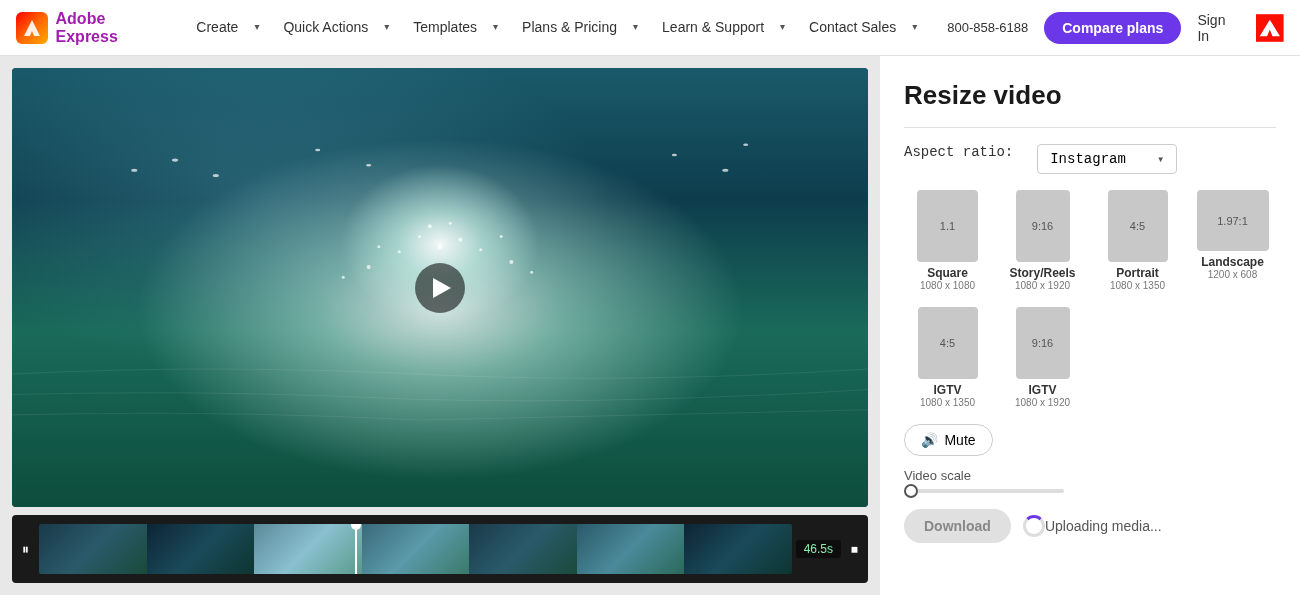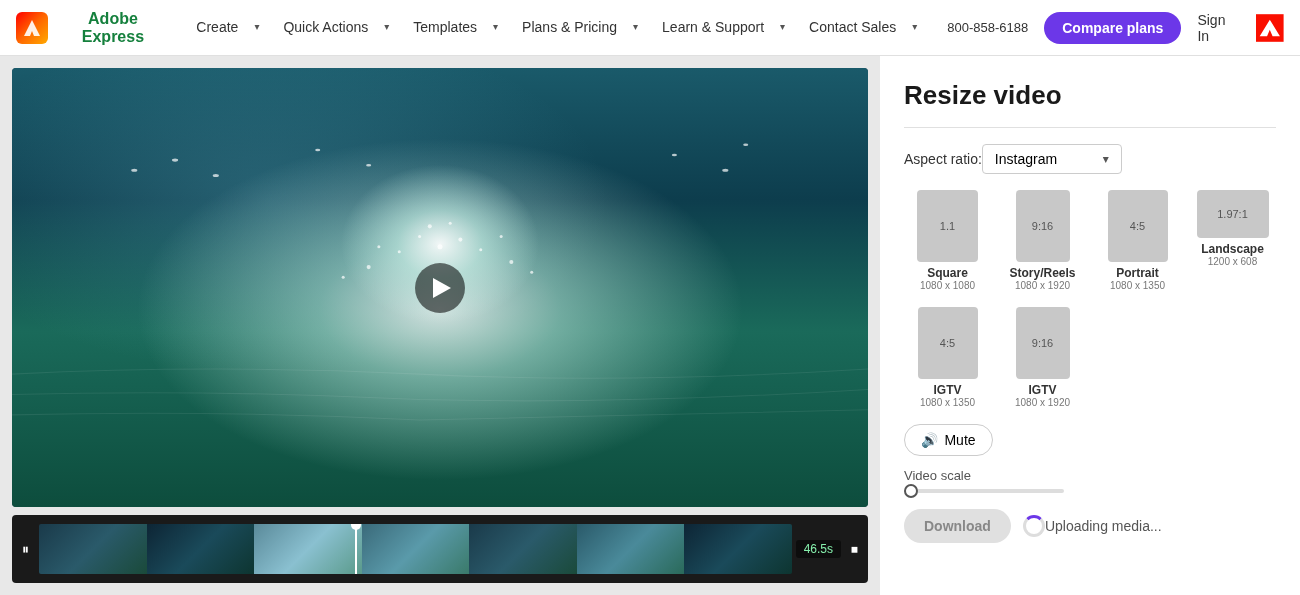--- a/index.html
+++ b/index.html
@@ -25,22 +25,21 @@
     .brand-logo {
       width: 32px;
       height: 32px;
       border-radius: 6px;
       background: linear-gradient(135deg, #ff0000 0%, #ff6600 50%, #ffaa00 100%);
       display: flex; align-items: center; justify-content: center;
     }
     .brand-name {
       font-size: 16px;
       font-weight: 600;
-      color: #15803d;
-      text-align: center;
+      color: #a21caf;
     }
     .nav-item {
       display: flex;
       align-items: center;
       gap: 16px;
       padding: 0 10px;
       height: 56px;
       cursor: pointer;
       font-size: 14px;
       color: #333;
@@ -240,23 +239,23 @@
       color: #1a1a1a;
       margin-bottom: 16px;
     }
     .divider {
       border: none;
       border-top: 1px solid #e0e0e0;
       margin-bottom: 16px;
     }
     .aspect-ratio-row {
       display: flex;
-      align-items: center;
-      gap: 0;
+      gap: 24px;
       margin-bottom: 16px;
+      font-family: Liberation Mono, monospace;
     }
     .aspect-label {
       font-size: 14px;
       color: #333;
       white-space: nowrap;
     }
     .aspect-select {
       display: flex;
       align-items: center;
       background: #fff;
@@ -536,21 +535,21 @@
         <span class="format-size">1080 x 1920</span>
       </div>
 
       <div class="format-card">
         <div class="format-thumb" style="width:60px;height:72px;font-size:11px">4:5</div>
         <span class="format-name">Portrait</span>
         <span class="format-size">1080 x 1350</span>
       </div>
 
       <div class="format-card">
-        <div class="format-thumb" style="width:72px;height:48px;font-size:11px">1.97:1</div>
+        <div class="format-thumb" style="width:72px;height:61px;font-size:11px">1.97:1</div>
         <span class="format-name">Landscape</span>
         <span class="format-size">1200 x 608</span>
       </div>
     </div>
 
     <div class="format-grid-2">
 
       <div class="format-card">
         <div class="format-thumb" style="width:60px;height:72px;font-size:11px">4:5</div>
         <span class="format-name">IGTV</span>

